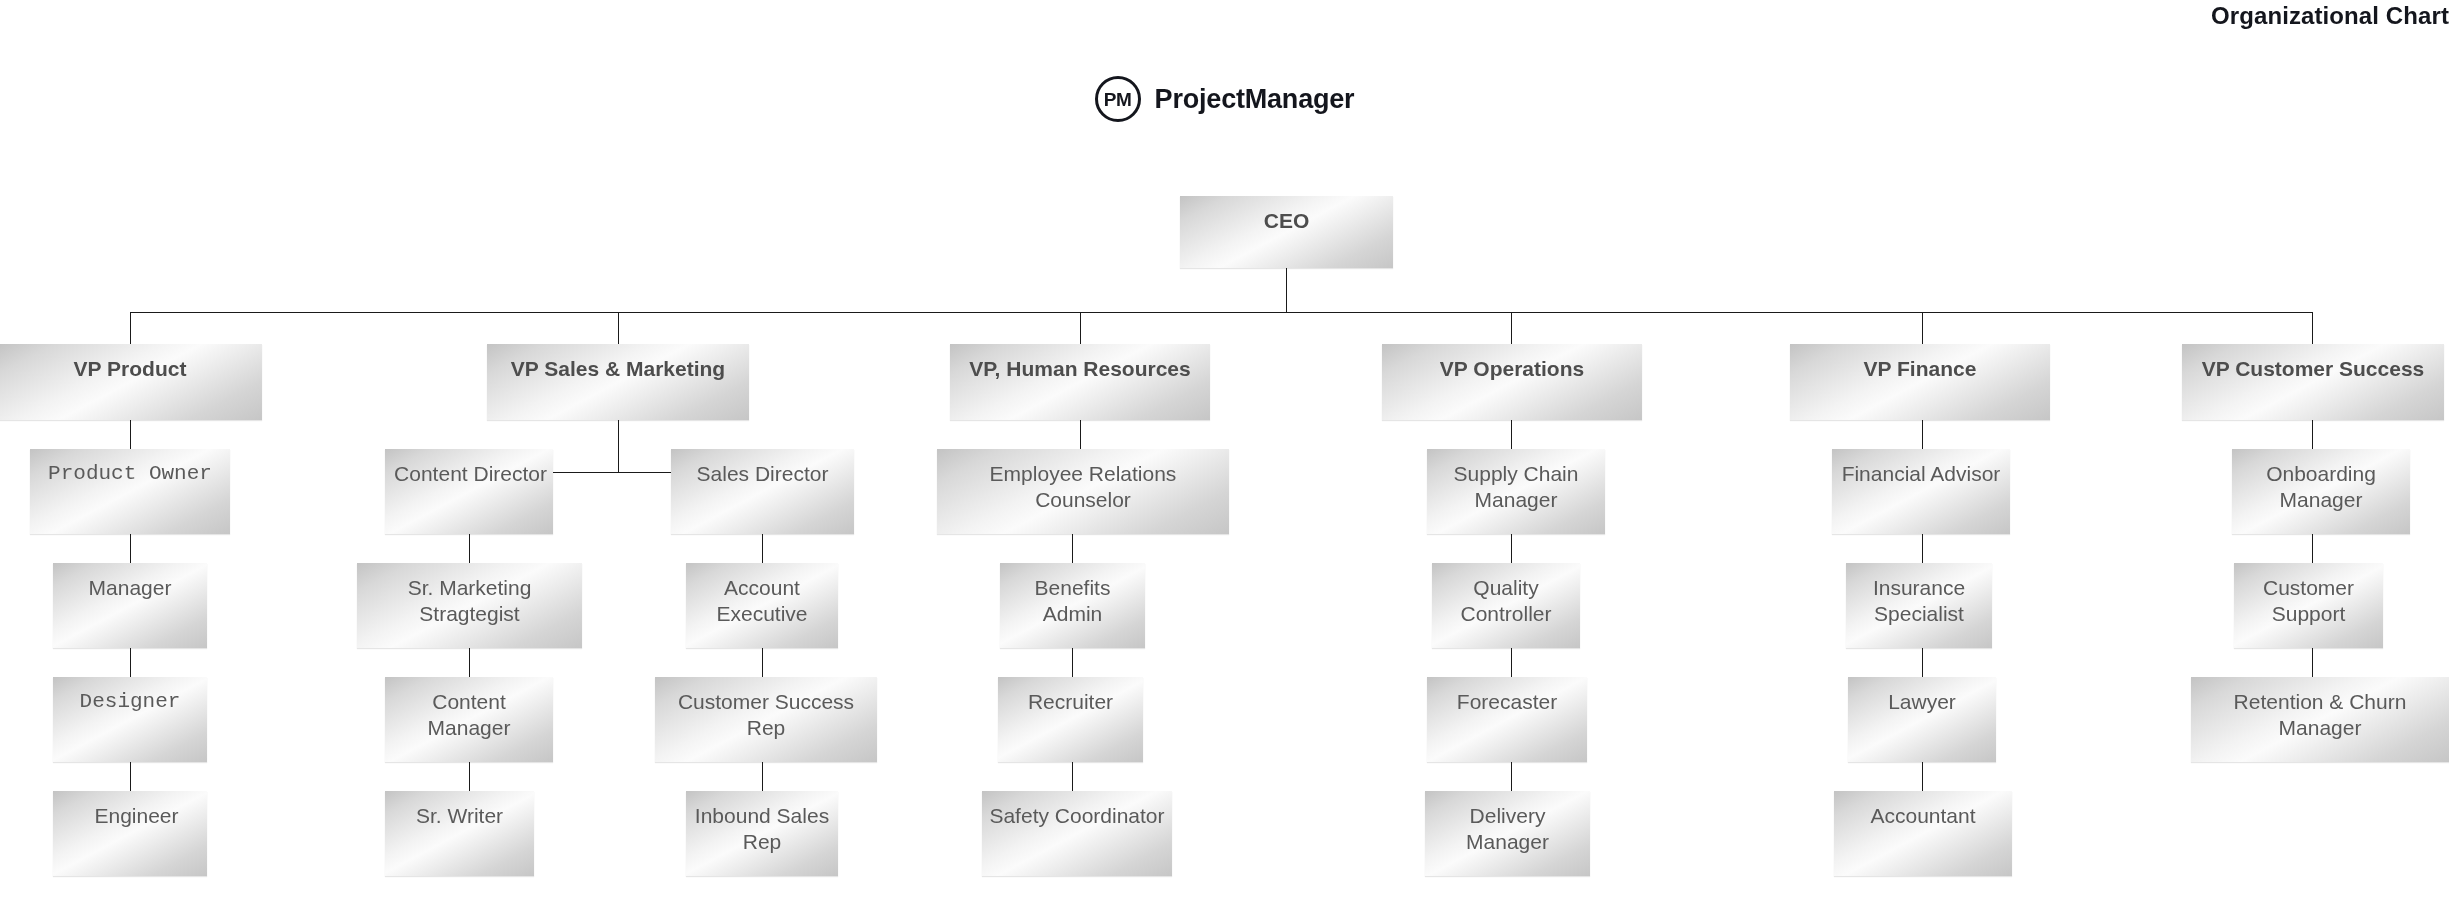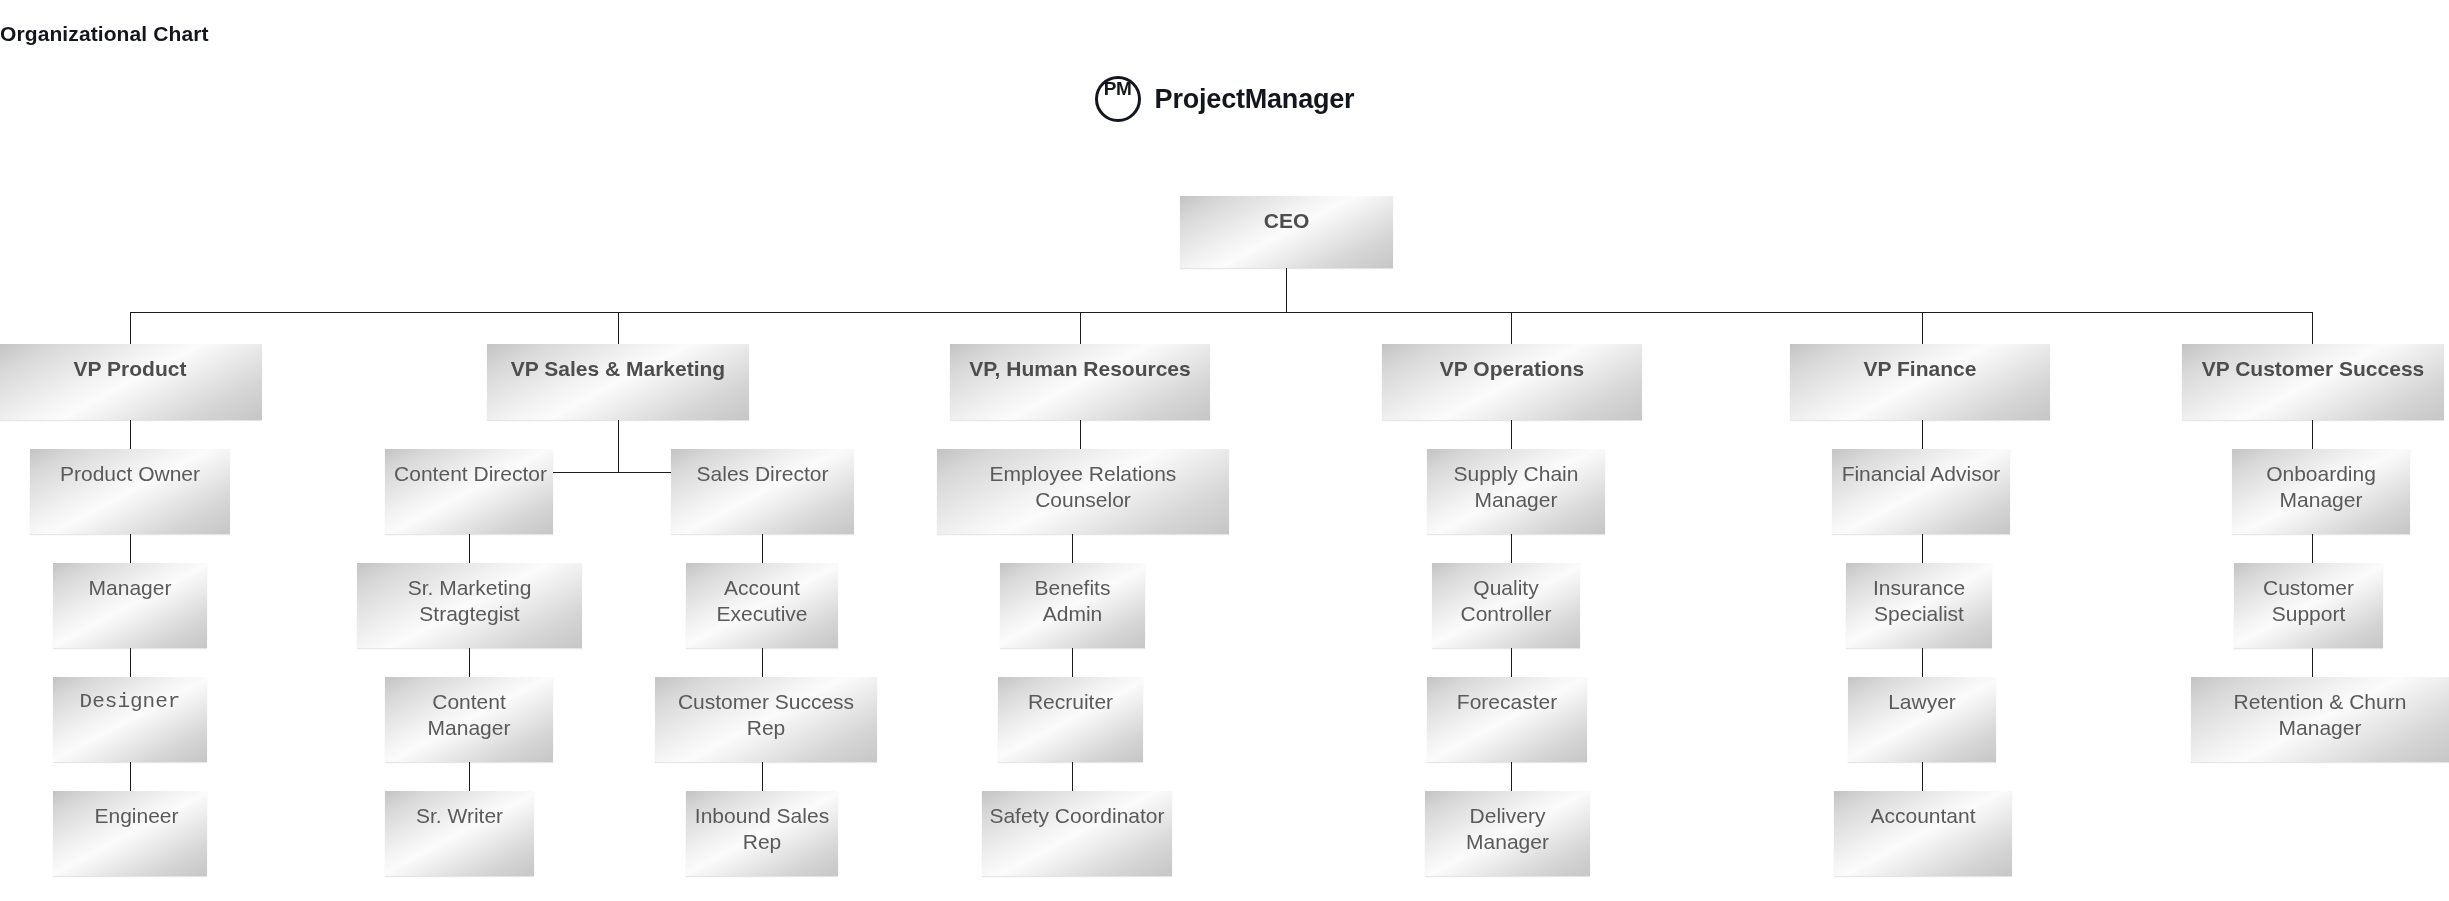--- a/index.html
+++ b/index.html
@@ -17,46 +17,46 @@
   }
   #canvas {
     position: relative;
     width: 2449px;
     height: 901px;
   }
 
   
   .chart-title {
     position: absolute;
-    top: 22px;
+    top: 2px;
     left: 0;
     width: 2449px;
-    text-align: left;
-    font-size: 21px;
+    text-align: right;
+    font-size: 24px;
     font-weight: bold;
     color: #14161d;
     letter-spacing: 0.1px;
   }
   .brand {
     position: absolute;
     top: 76px;
     left: 0;
     width: 2449px;
     display: flex;
     align-items: center;
     justify-content: center;
     gap: 14px;
   }
   .brand-mark {
     width: 46px;
     height: 46px;
     border: 3px solid #14161d;
     border-radius: 50%;
     display: flex;
-    align-items: flex-start;
+    align-items: center;
     justify-content: center;
     box-sizing: border-box;
   }
   .brand-mark span {
     font-size: 19px;
     font-weight: bold;
     color: #14161d;
     letter-spacing: -0.5px;
     line-height: 1;
   }
@@ -136,21 +136,21 @@
   <div class="conn v" style="left:1080px; top:312px; height:32px;"></div>
   <div class="conn v" style="left:1511px; top:312px; height:32px;"></div>
   <div class="conn v" style="left:1922px; top:312px; height:32px;"></div>
   <div class="conn v" style="left:2312px; top:312px; height:32px;"></div>
 
   <div class="node vp" style="left:-2px; top:344px; width:264px; height:76px;">
     <span class="node-label">VP Product</span>
   </div>
   <div class="conn v" style="left:130px; top:420px; height:29px;"></div>
 
-  <div class="node" style="left:30px; top:449px; width:200px; height:85px;">
+  <div class="node" style="left:30px; top:449px; width:200px; height:85px;font-family:Liberation Mono, monospace;">
     <span class="node-label">Product Owner</span>
   </div>
   <div class="conn v" style="left:130px; top:534px; height:29px;"></div>
 
   <div class="node" style="left:53px; top:563px; width:154px; height:85px;">
     <span class="node-label">Manager</span>
   </div>
   <div class="conn v" style="left:130px; top:648px; height:29px;"></div>
 
   <div class="node" style="left:53px; top:677px; width:154px; height:85px;font-family:Liberation Mono, monospace;">

